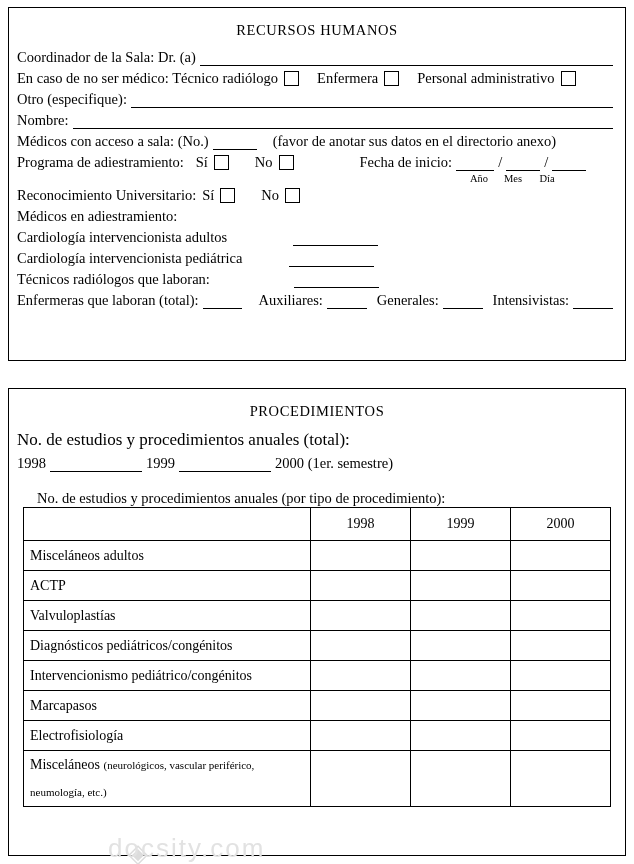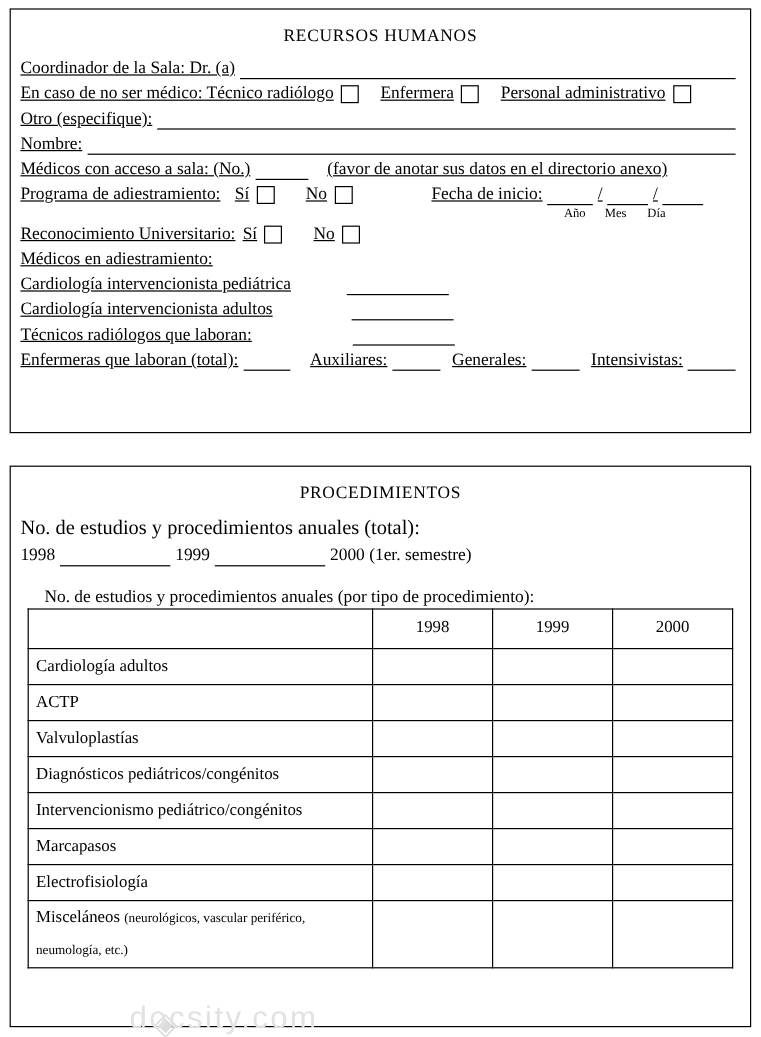--- a/index.html
+++ b/index.html
@@ -43,21 +43,20 @@
   }
 
   
   .row {
     display: flex;
     align-items: flex-end;
     font-size: 14.5px;
     padding: 0 8px;
     margin-bottom: 4px;
     white-space: nowrap;
-    text-decoration: underline;
   }
   .lbl { display: inline-block; }
   .line {
     border-bottom: 1px solid #000;
     display: inline-block;
     height: 13px;
     margin: 0 4px;
   }
   .line.grow { flex: 1 1 auto; }
 
@@ -229,28 +228,28 @@
       <span class="sp20"></span>
       <span class="lbl">No</span>
       <span class="box"></span>
     </div>
 
     <div class="row">
       <span class="lbl">Médicos en adiestramiento:</span>
     </div>
 
     <div class="row">
+      <span class="lbl">Cardiología intervencionista adultos</span>
+      <span style="display:inline-block;width:62px;"></span>
+      <span class="line" style="width:85px;"></span>
+    </div>
+
+    <div class="row">
       <span class="lbl">Cardiología intervencionista pediátrica</span>
       <span style="display:inline-block;width:43px;"></span>
-      <span class="line" style="width:85px;"></span>
-    </div>
-
-    <div class="row">
-      <span class="lbl">Cardiología intervencionista adultos</span>
-      <span style="display:inline-block;width:62px;"></span>
       <span class="line" style="width:85px;"></span>
     </div>
 
     <div class="row">
       <span class="lbl">Técnicos radiólogos que laboran:</span>
       <span style="display:inline-block;width:80px;"></span>
       <span class="line" style="width:85px;"></span>
     </div>
 
     <div class="row">
@@ -293,21 +292,21 @@
       <thead>
         <tr>
           <th></th>
           <th>1998</th>
           <th>1999</th>
           <th>2000</th>
         </tr>
       </thead>
       <tbody>
         <tr>
-          <td class="namecell">Cardiología adultos</td>
+          <td class="namecell">Misceláneos adultos</td>
           <td></td>
           <td></td>
           <td></td>
         </tr>
         <tr>
           <td class="namecell">ACTP</td>
           <td></td>
           <td></td>
           <td></td>
         </tr>

